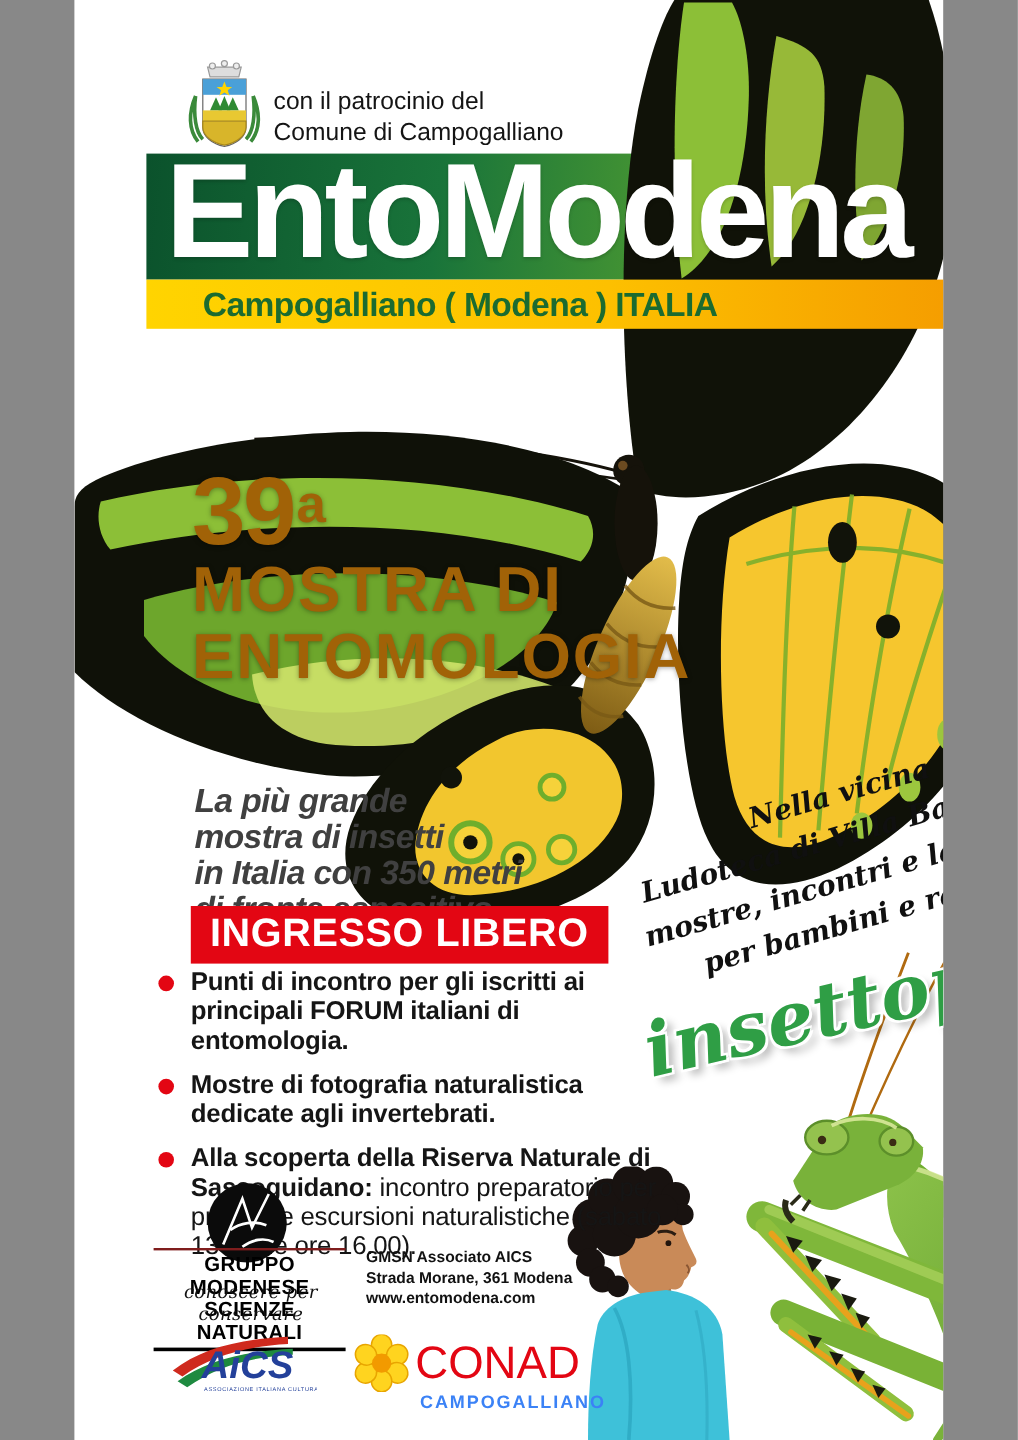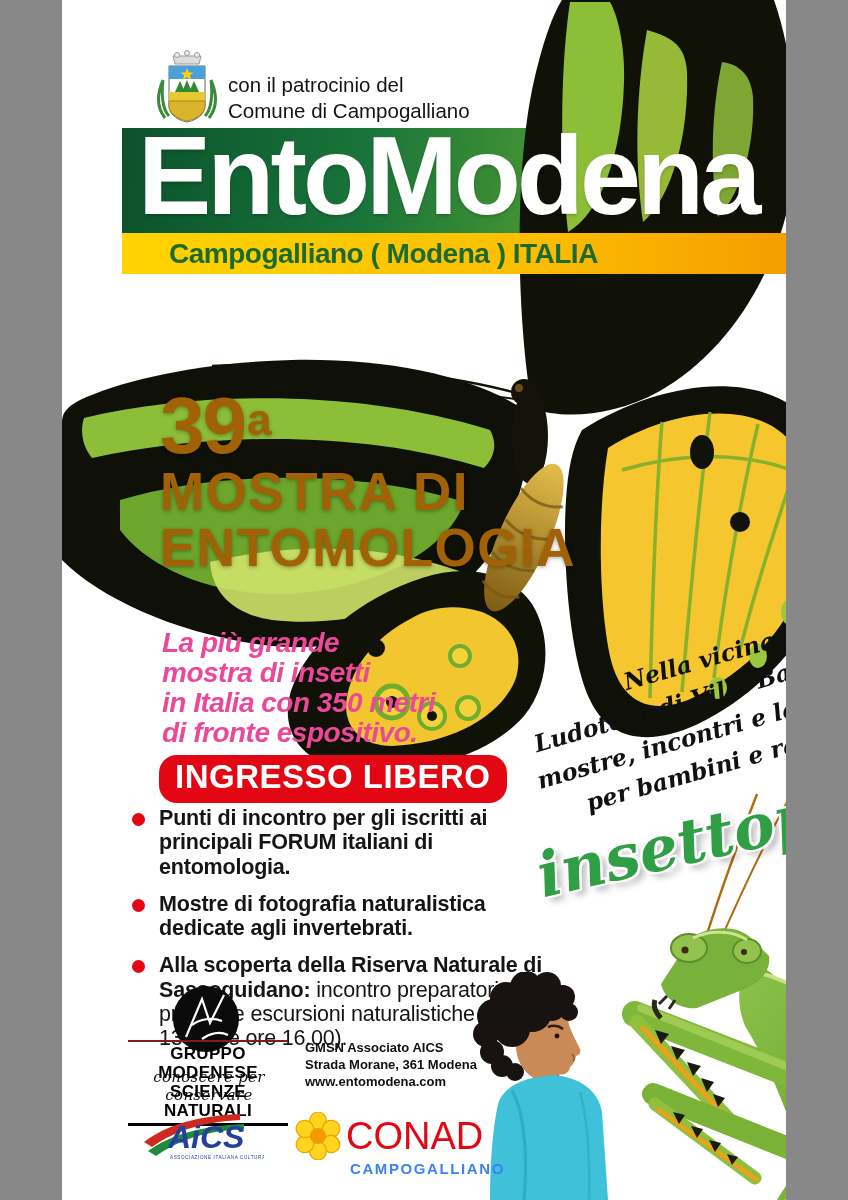--- a/index.html
+++ b/index.html
@@ -34,26 +34,26 @@
   .credit{left:799px;top:298px;z-index:5;writing-mode:vertical-rl;transform:rotate(180deg);
           font-size:6.5px;color:#666;letter-spacing:.4px;}
 
   
   .headline{left:98px;top:388px;z-index:5;color:#a16207;text-shadow:0 1px 4px rgba(0,0,0,.35);}
   .headline .num{font-size:80px;font-weight:800;line-height:.95;letter-spacing:-2px;}
   .headline .ord{font-size:44px;font-weight:800;vertical-align:18px;margin-left:2px;}
   .headline .hl{font-size:53px;font-weight:800;letter-spacing:1.5px;line-height:1.06;}
 
   
-  .intro{left:100px;top:628px;z-index:5;font-size:28px;font-weight:bold;font-style:italic;
-         color:#ec4899;line-height:1.07;letter-spacing:-.5px;}
+  .intro{left:100px;top:653px;z-index:5;font-size:28px;font-weight:bold;font-style:italic;
+         color:#404040;line-height:1.07;letter-spacing:-.5px;}
 
   
   .free{left:97px;top:755px;z-index:5;background:#e30613;color:#fff;font-size:33px;font-weight:800;
-        padding:3px 16px 7px 16px;letter-spacing:.5px;white-space:nowrap;border-radius:18px;}
+        padding:3px 16px 7px 16px;letter-spacing:.5px;white-space:nowrap;}
 
   
   .bullets{left:70px;top:806px;width:420px;z-index:5;list-style:none;margin:0;padding:0;}
   .bullets li{position:relative;padding-left:27px;margin-bottom:13px;font-size:21.5px;
               color:#151515;line-height:1.13;letter-spacing:-.2px;}
   .bullets li::before{content:"";position:absolute;left:0;top:7px;width:13px;height:13px;
               border-radius:50%;background:#e30613;}
   .bullets .lead{font-weight:bold;}
 
   

